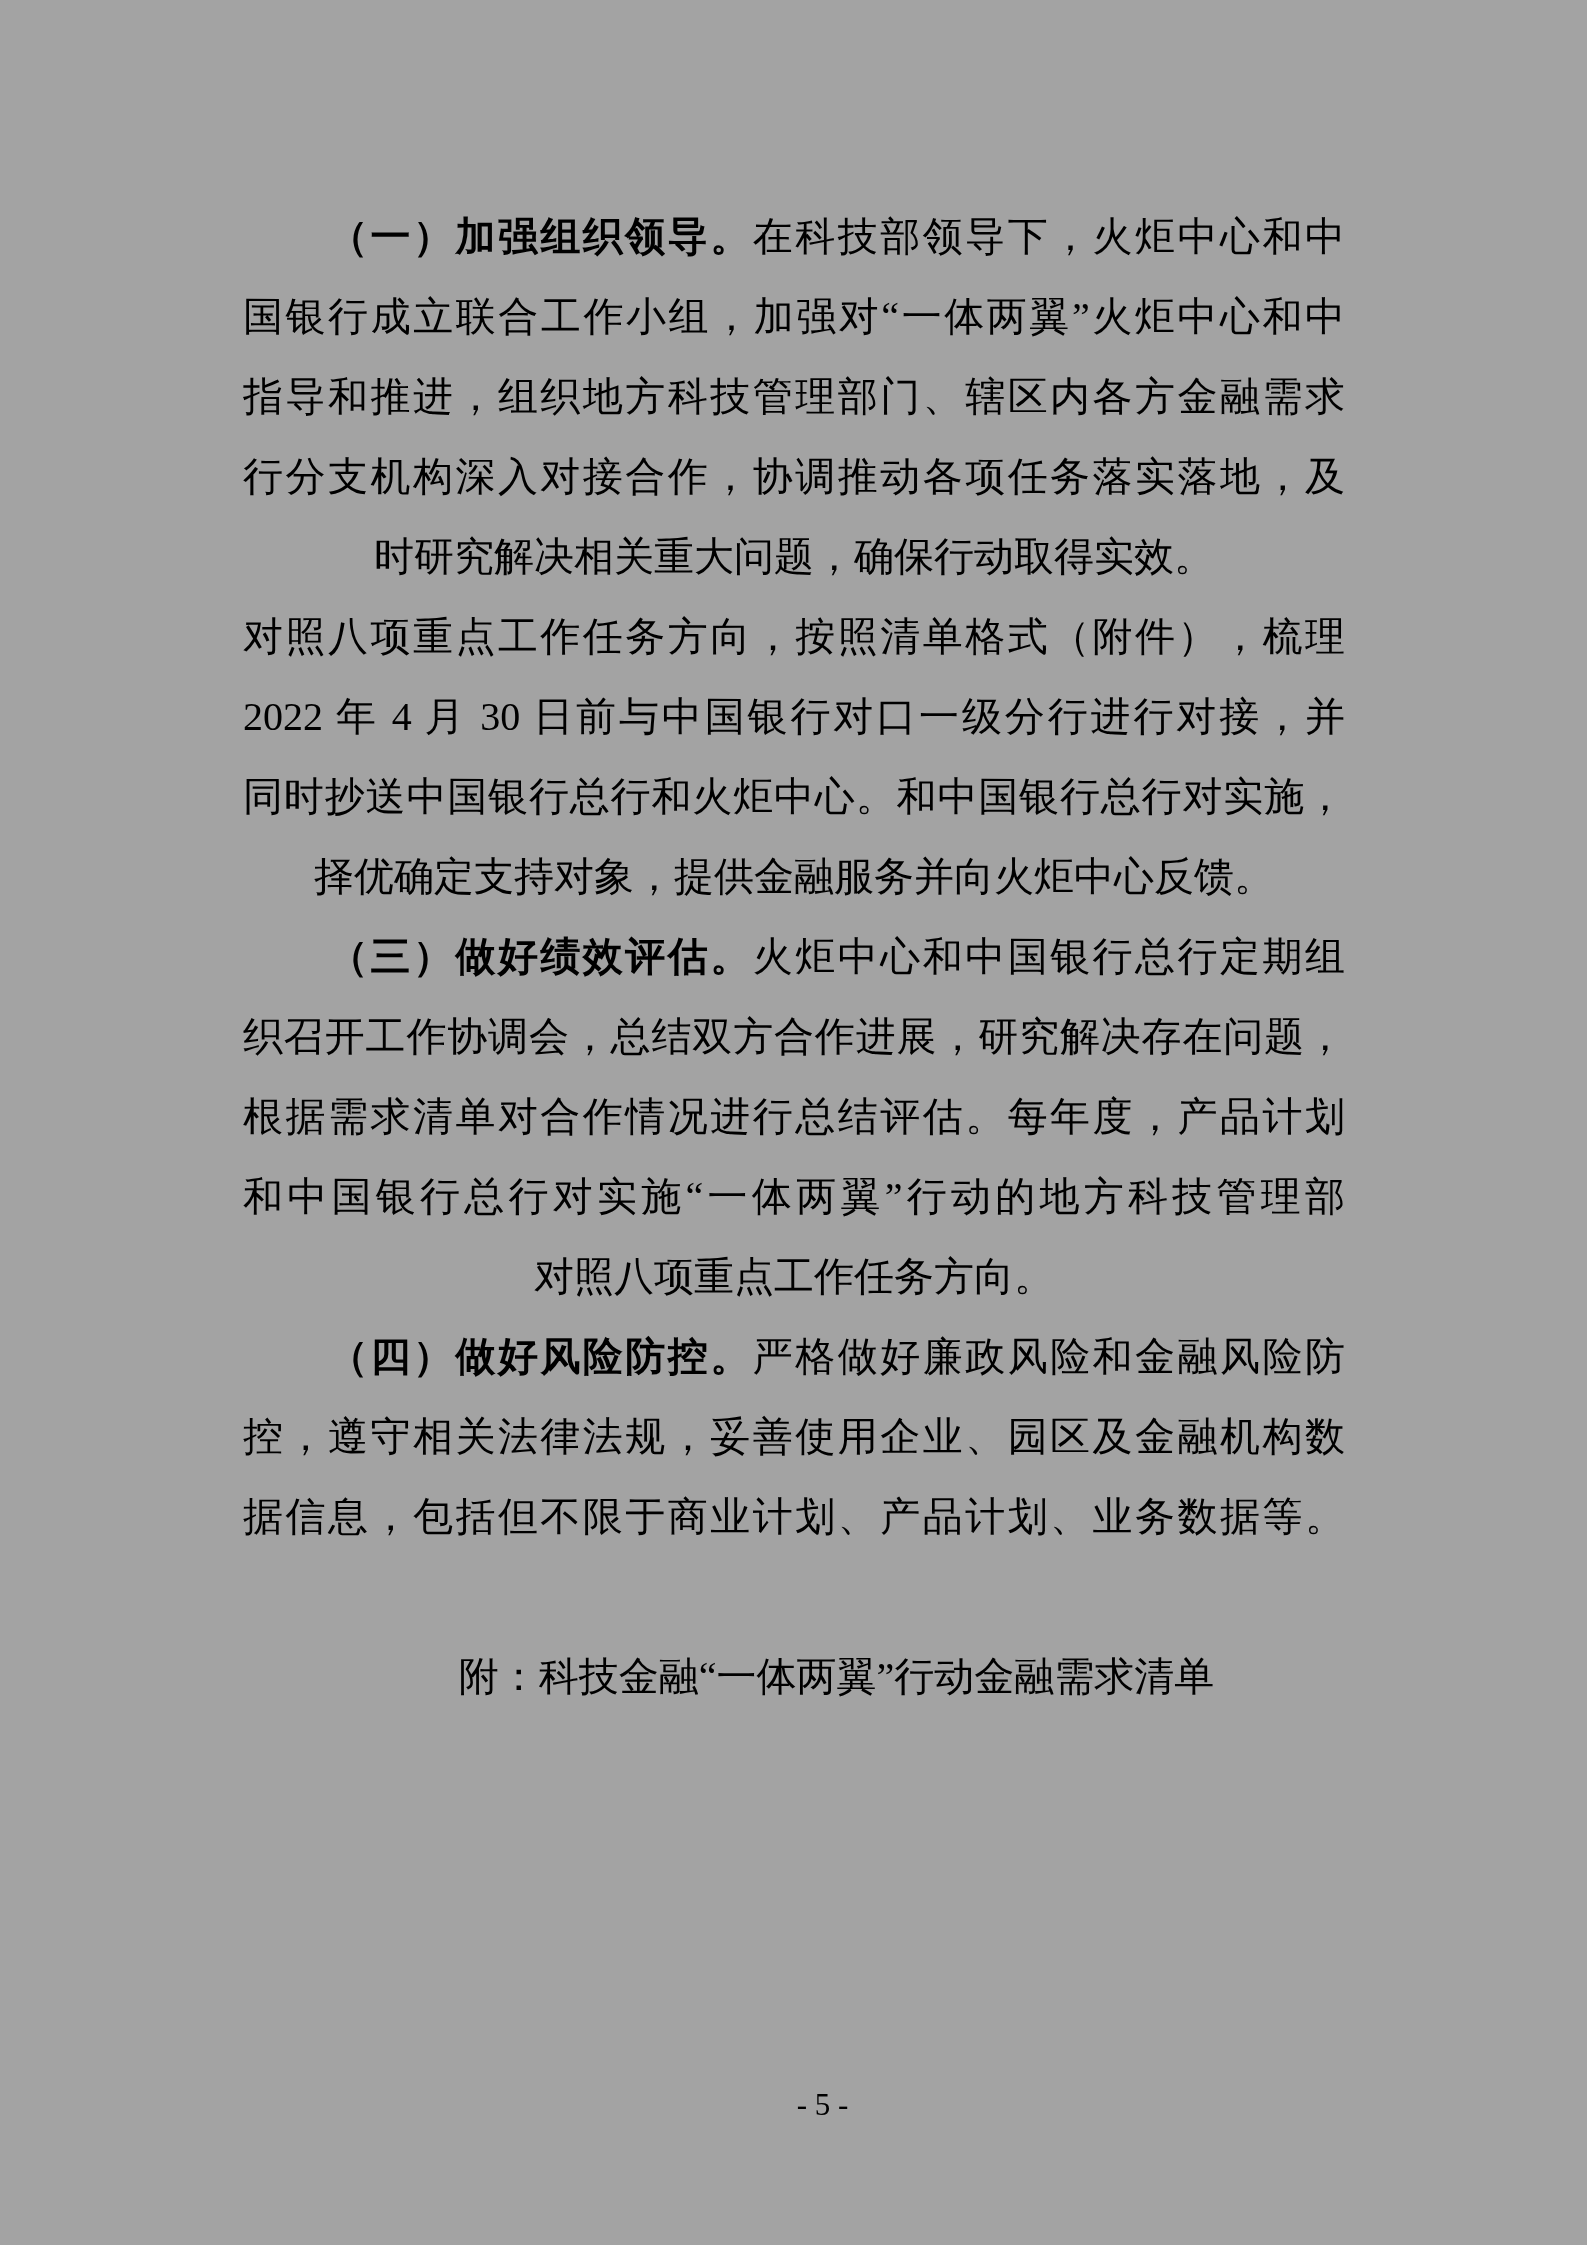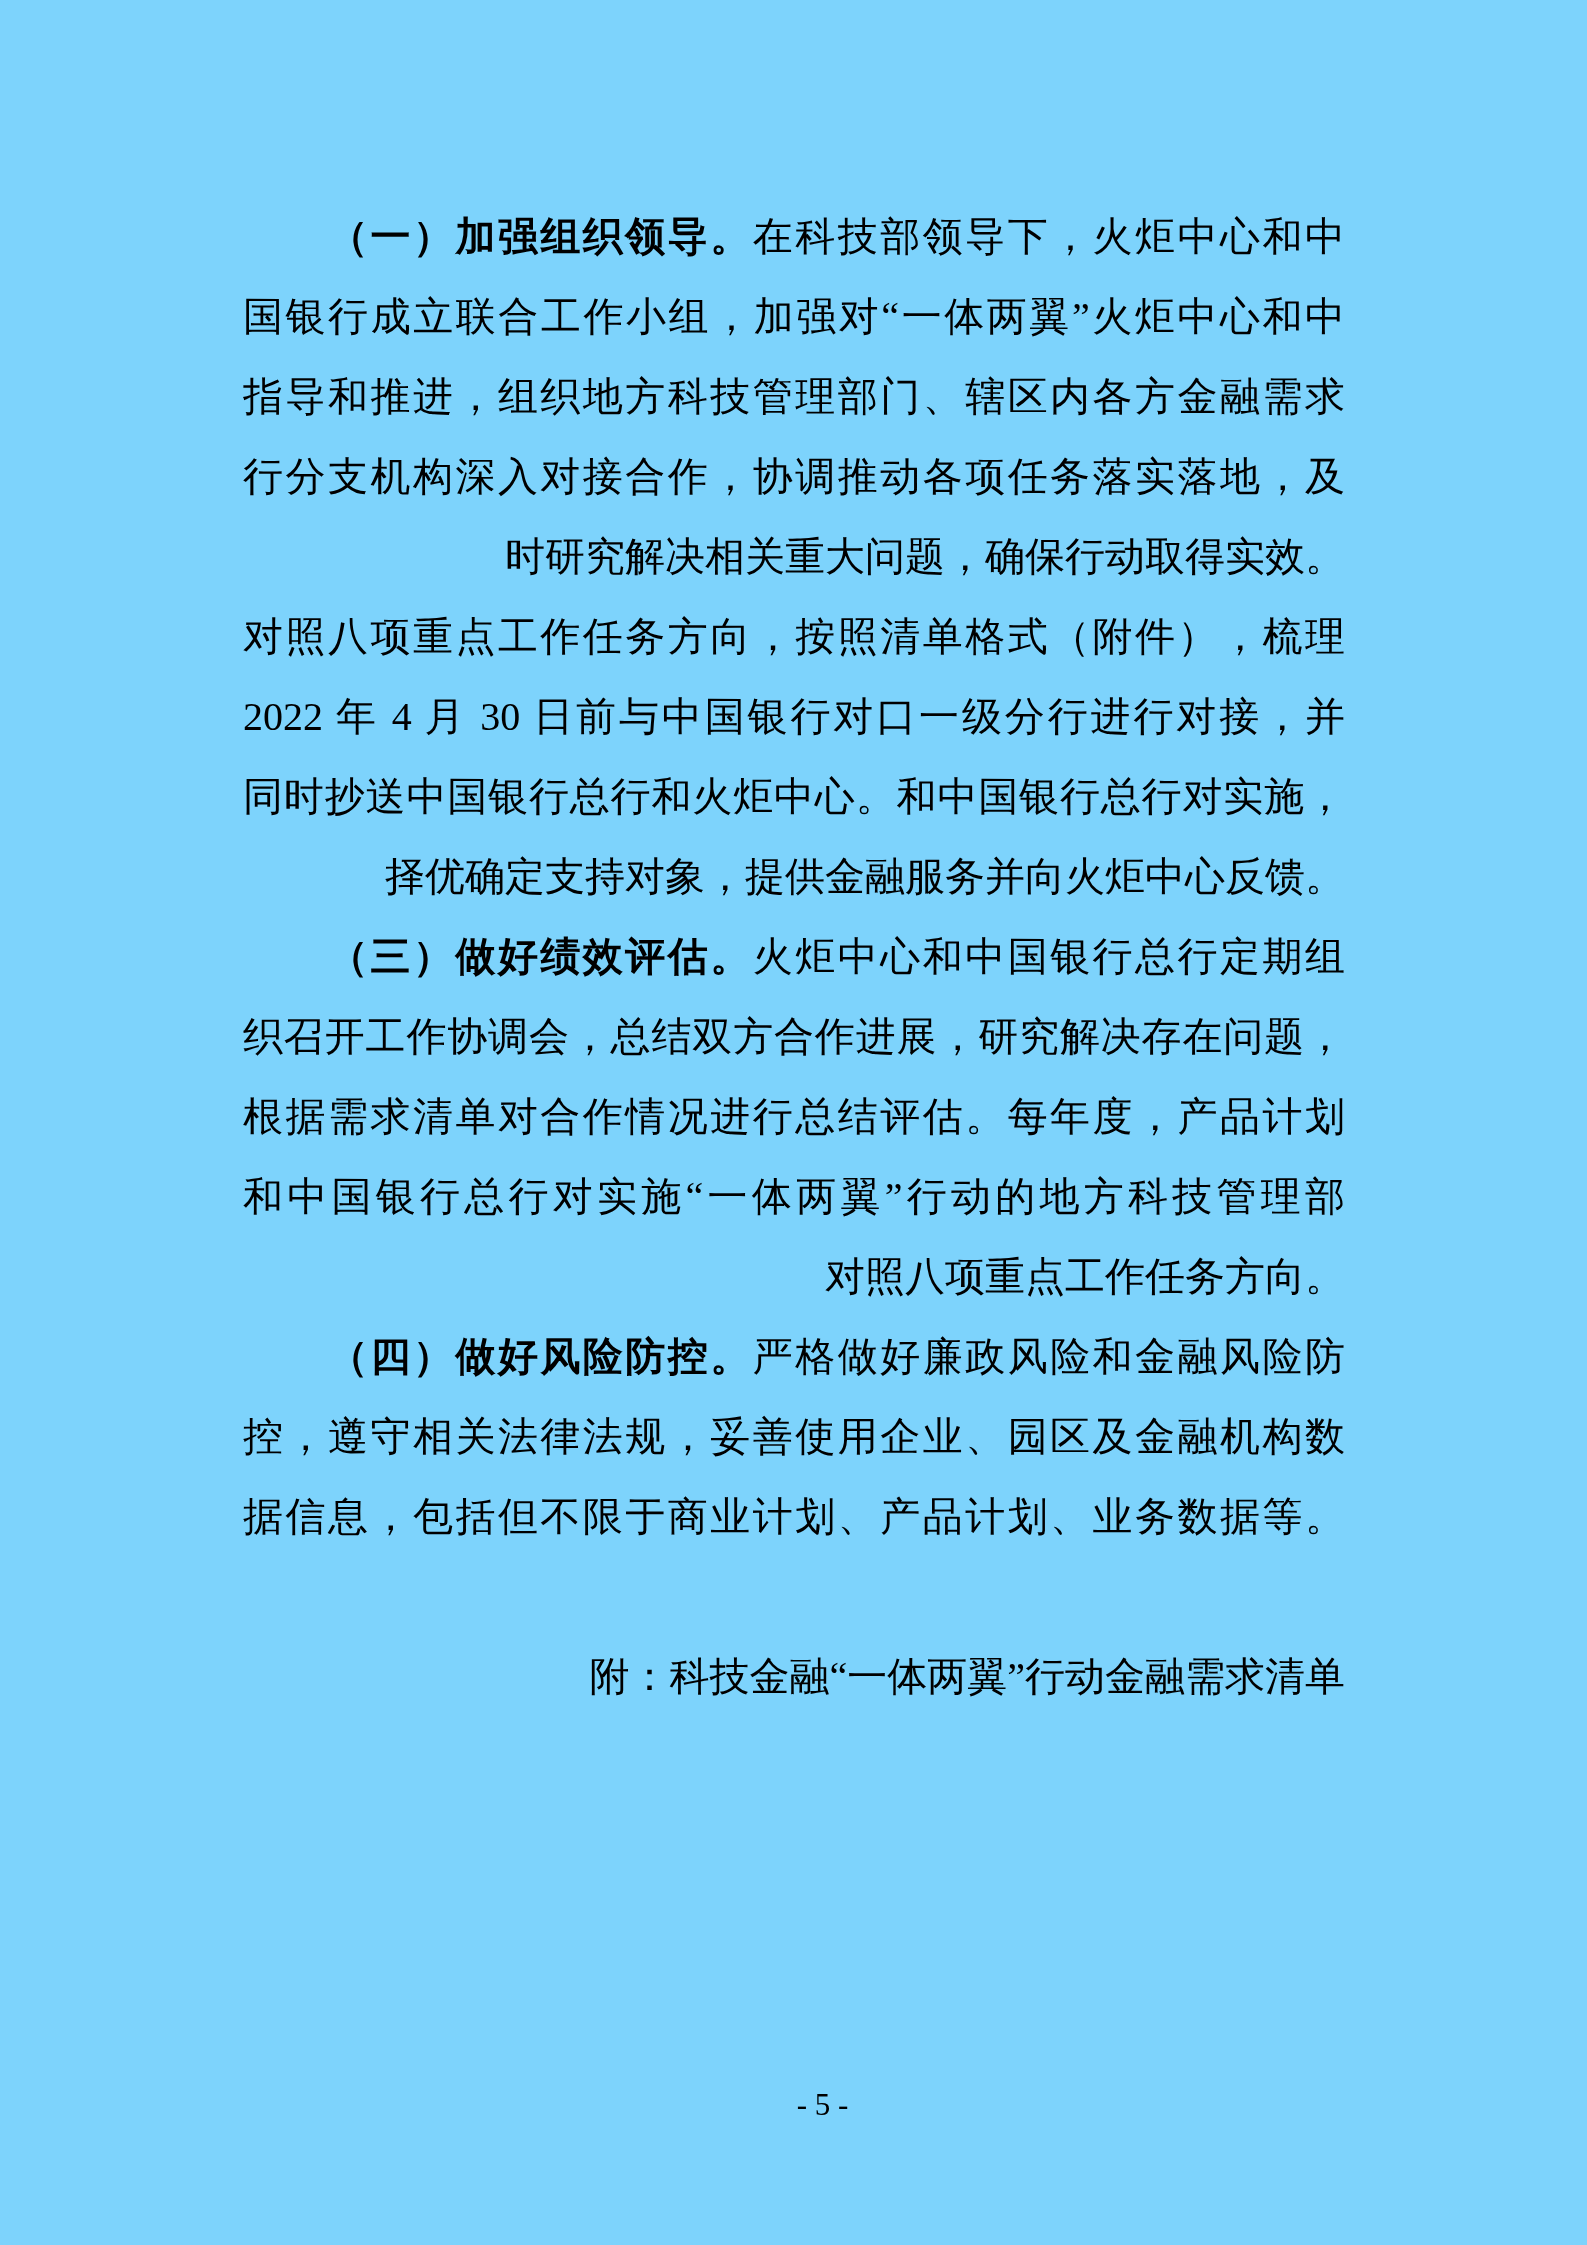--- a/index.html
+++ b/index.html
@@ -13,33 +13,33 @@
     height: 2245px;
     overflow: hidden;
     font-family: "Liberation Serif", "DejaVu Serif", serif;
     color: #000000;
   }
   .page {
     position: absolute;
     left: 0; top: 0;
     width: 1587px;
     height: 2245px;
-    background: #7dd3fc;
+    background: #a3a3a3;
   }
   .text-block {
     position: absolute;
     left: 243px;
     top: 197px;
     width: 1102px;
   }
   .line {
     height: 80px;
     line-height: 80px;
     font-size: 40px;
-    text-align: right;
+    text-align: center;
     letter-spacing: 0;
     white-space: normal;
   }
   .line.justify {
     text-align: justify;
     text-align-last: justify;
   }
   .line.indent {
     text-indent: 85px;
   }

